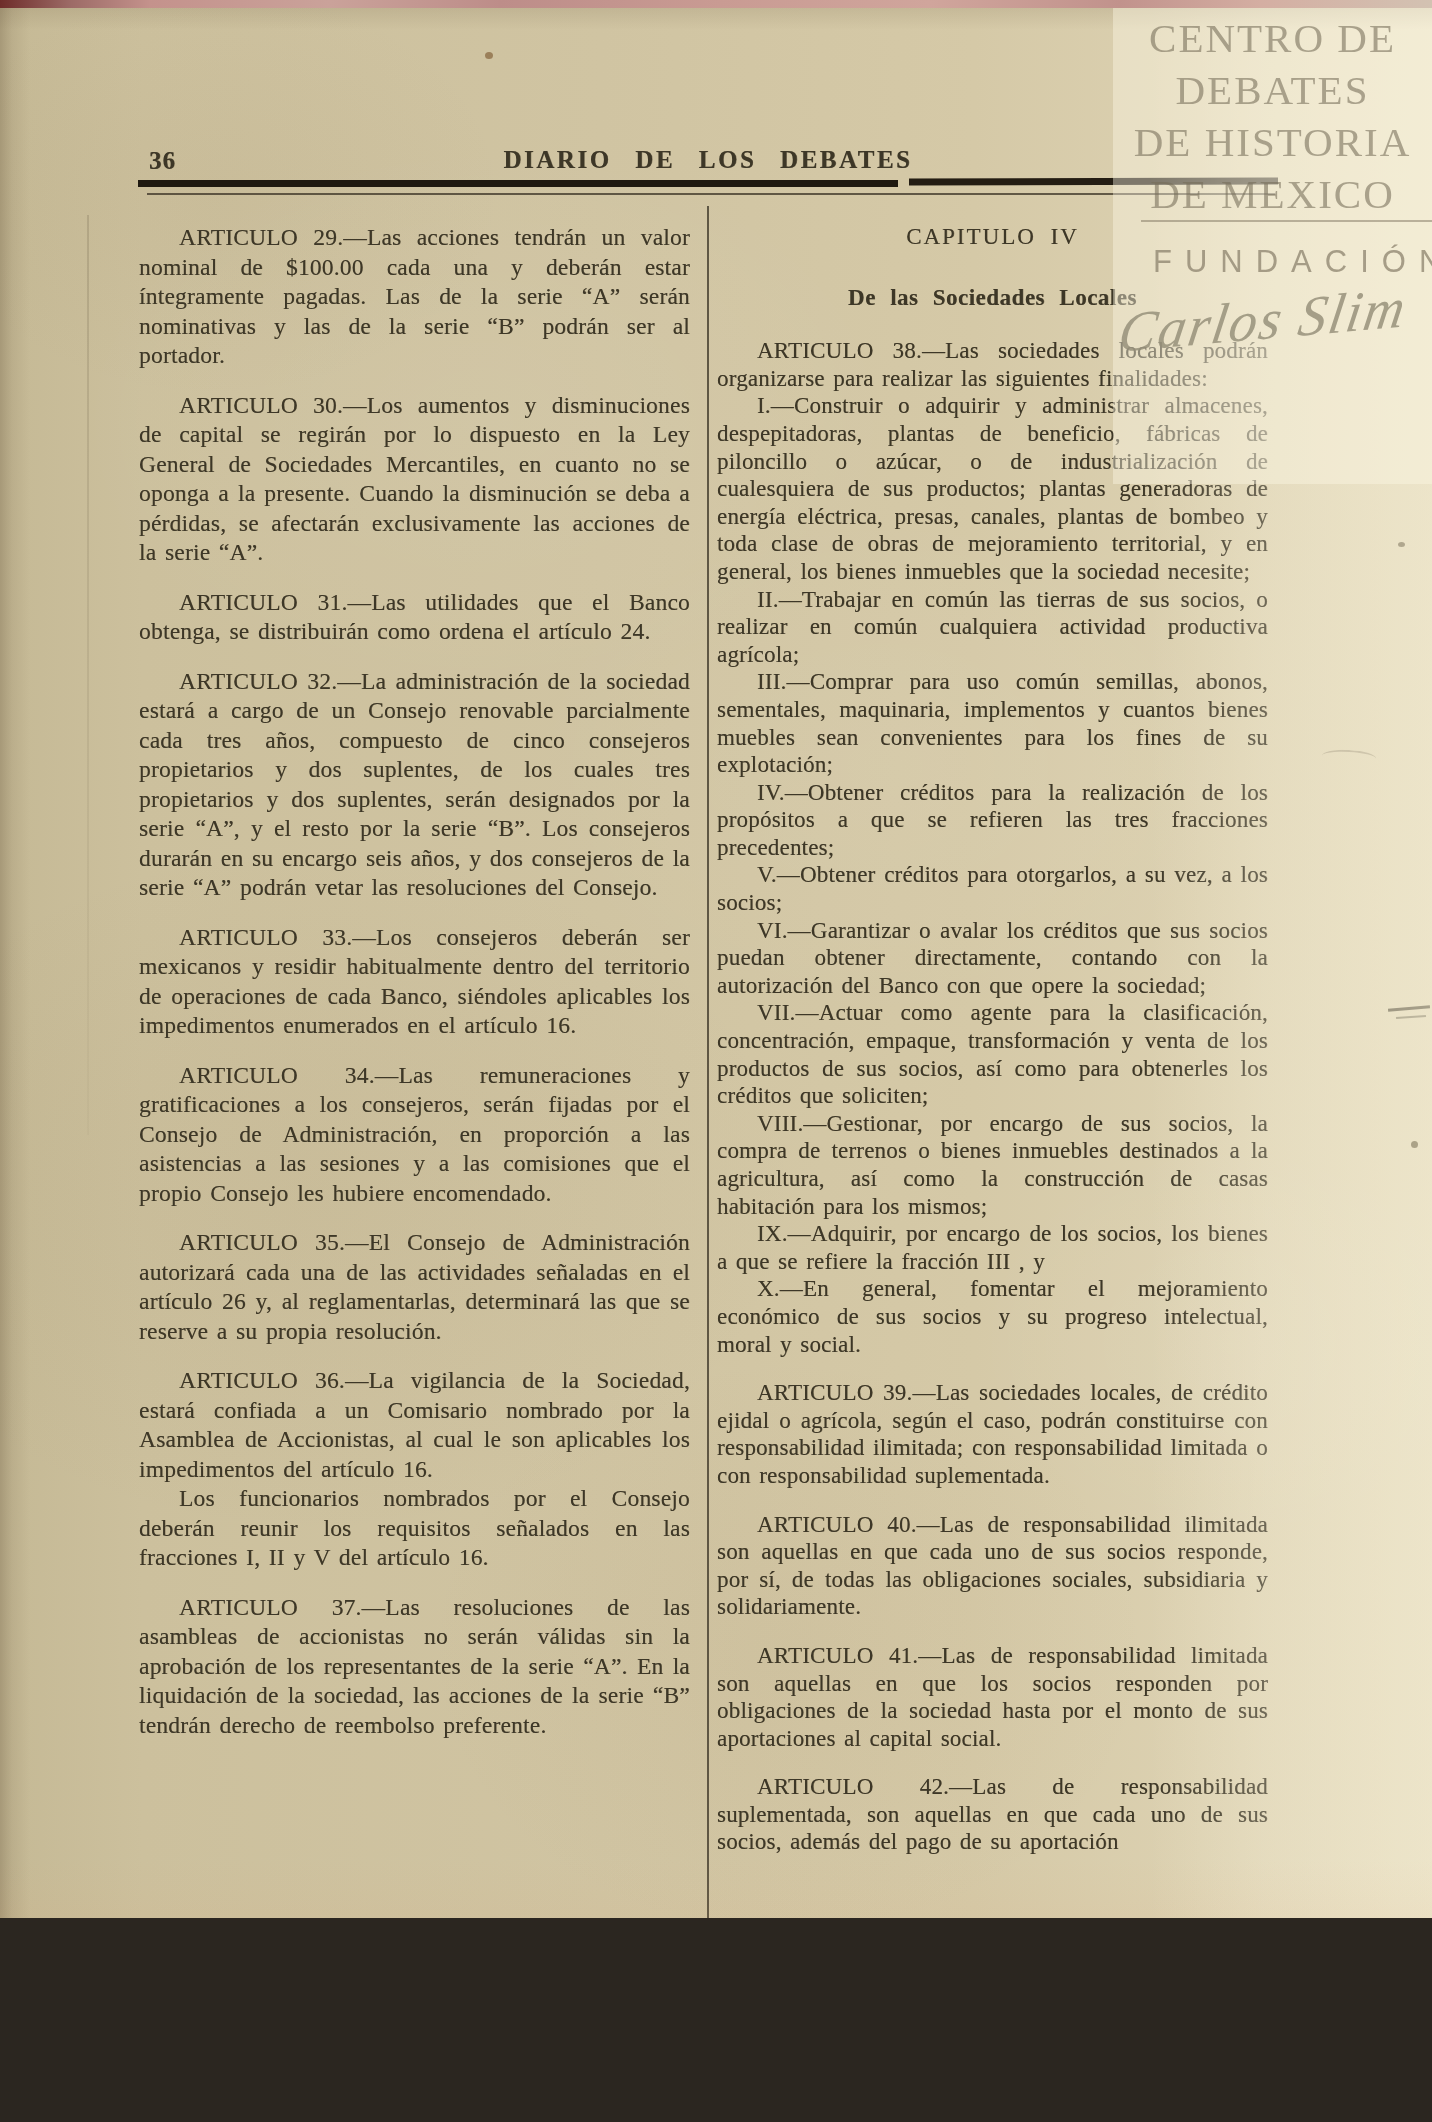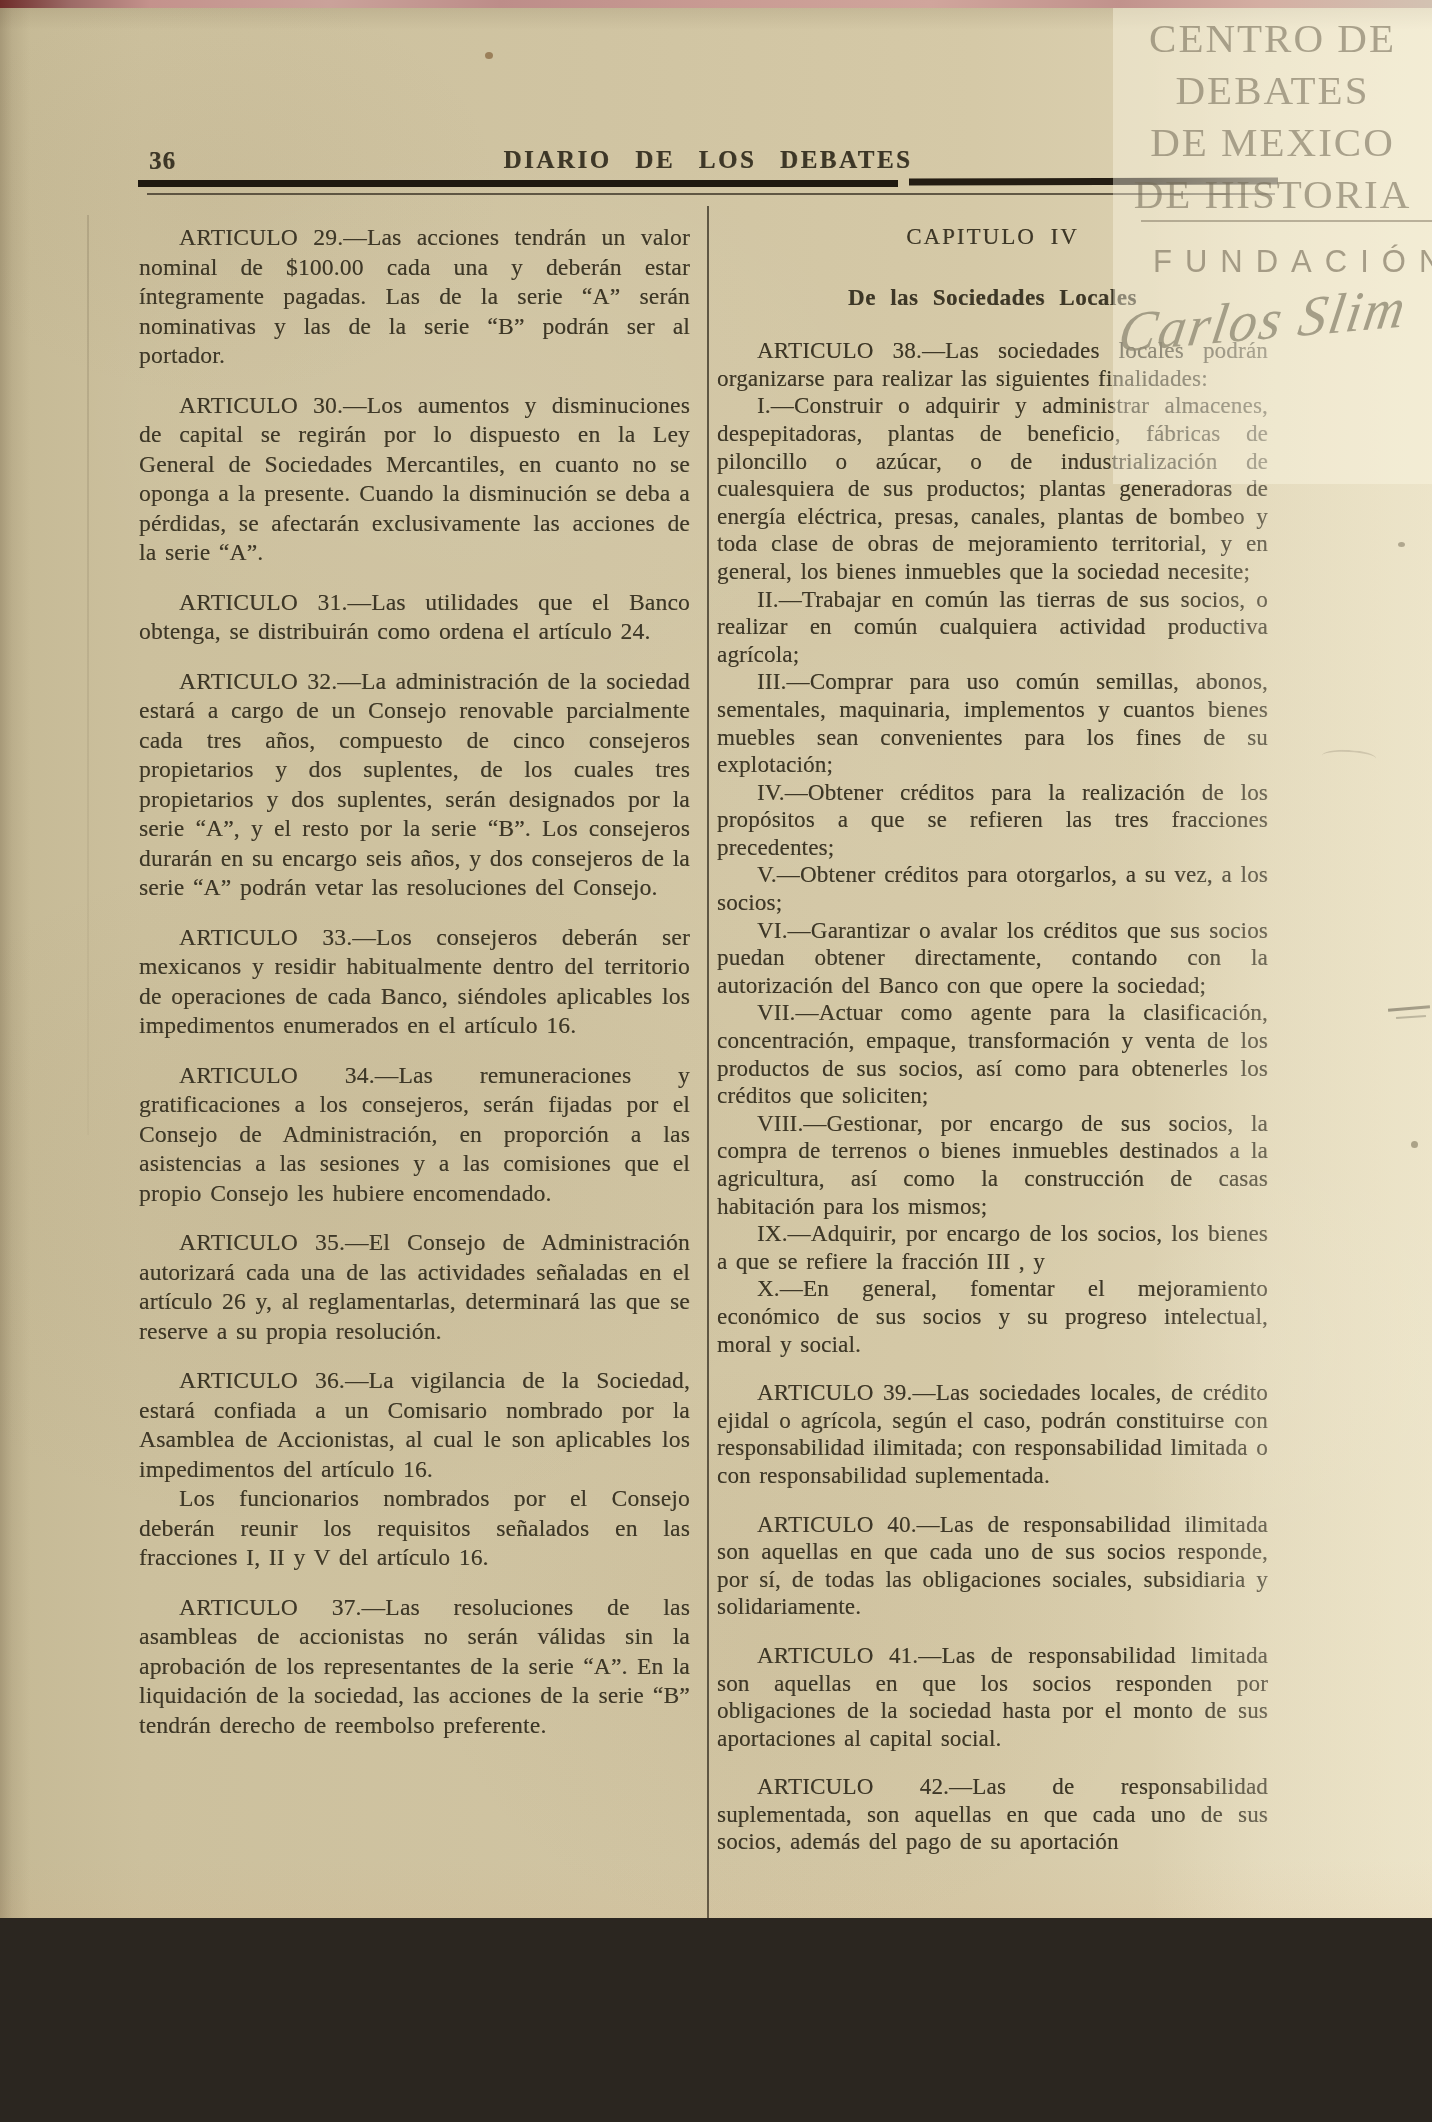--- a/index.html
+++ b/index.html
@@ -124,22 +124,22 @@
     <p class="para gap">ARTICULO 39.—Las sociedades locales, de crédito ejidal o agrícola, según el caso, podrán constituirse con responsabilidad ilimitada; con responsabilidad limitada o con responsabilidad suplementada.</p>
     <p class="para gap">ARTICULO 40.—Las de responsabilidad ilimitada son aquellas en que cada uno de sus socios responde, por sí, de todas las obligaciones sociales, subsidiaria y solidariamente.</p>
     <p class="para gap">ARTICULO 41.—Las de responsabilidad limitada son aquellas en que los socios responden por obligaciones de la sociedad hasta por el monto de sus aportaciones al capital social.</p>
     <p class="para gap">ARTICULO 42.—Las de responsabilidad suplementada, son aquellas en que cada uno de sus socios, además del pago de su aportación</p>
   </main>
 
   <div class="wm-panel">
     <div class="wm-lines">
       <div class="wm-line">CENTRO DE</div>
       <div class="wm-line">DEBATES</div>
+      <div class="wm-line">DE HISTORIA</div>
       <div class="wm-line">DE MEXICO</div>
-      <div class="wm-line">DE HISTORIA</div>
     </div>
     <div class="wm-rule"></div>
     <div class="wm-foundation">FUNDACIÓN</div>
     <div class="wm-signature">Carlos Slim</div>
   </div>
 
   <div class="speck speck-1"></div>
   <div class="speck speck-2"></div>
   <div class="speck speck-3a"></div>
   <div class="speck speck-3b"></div>

